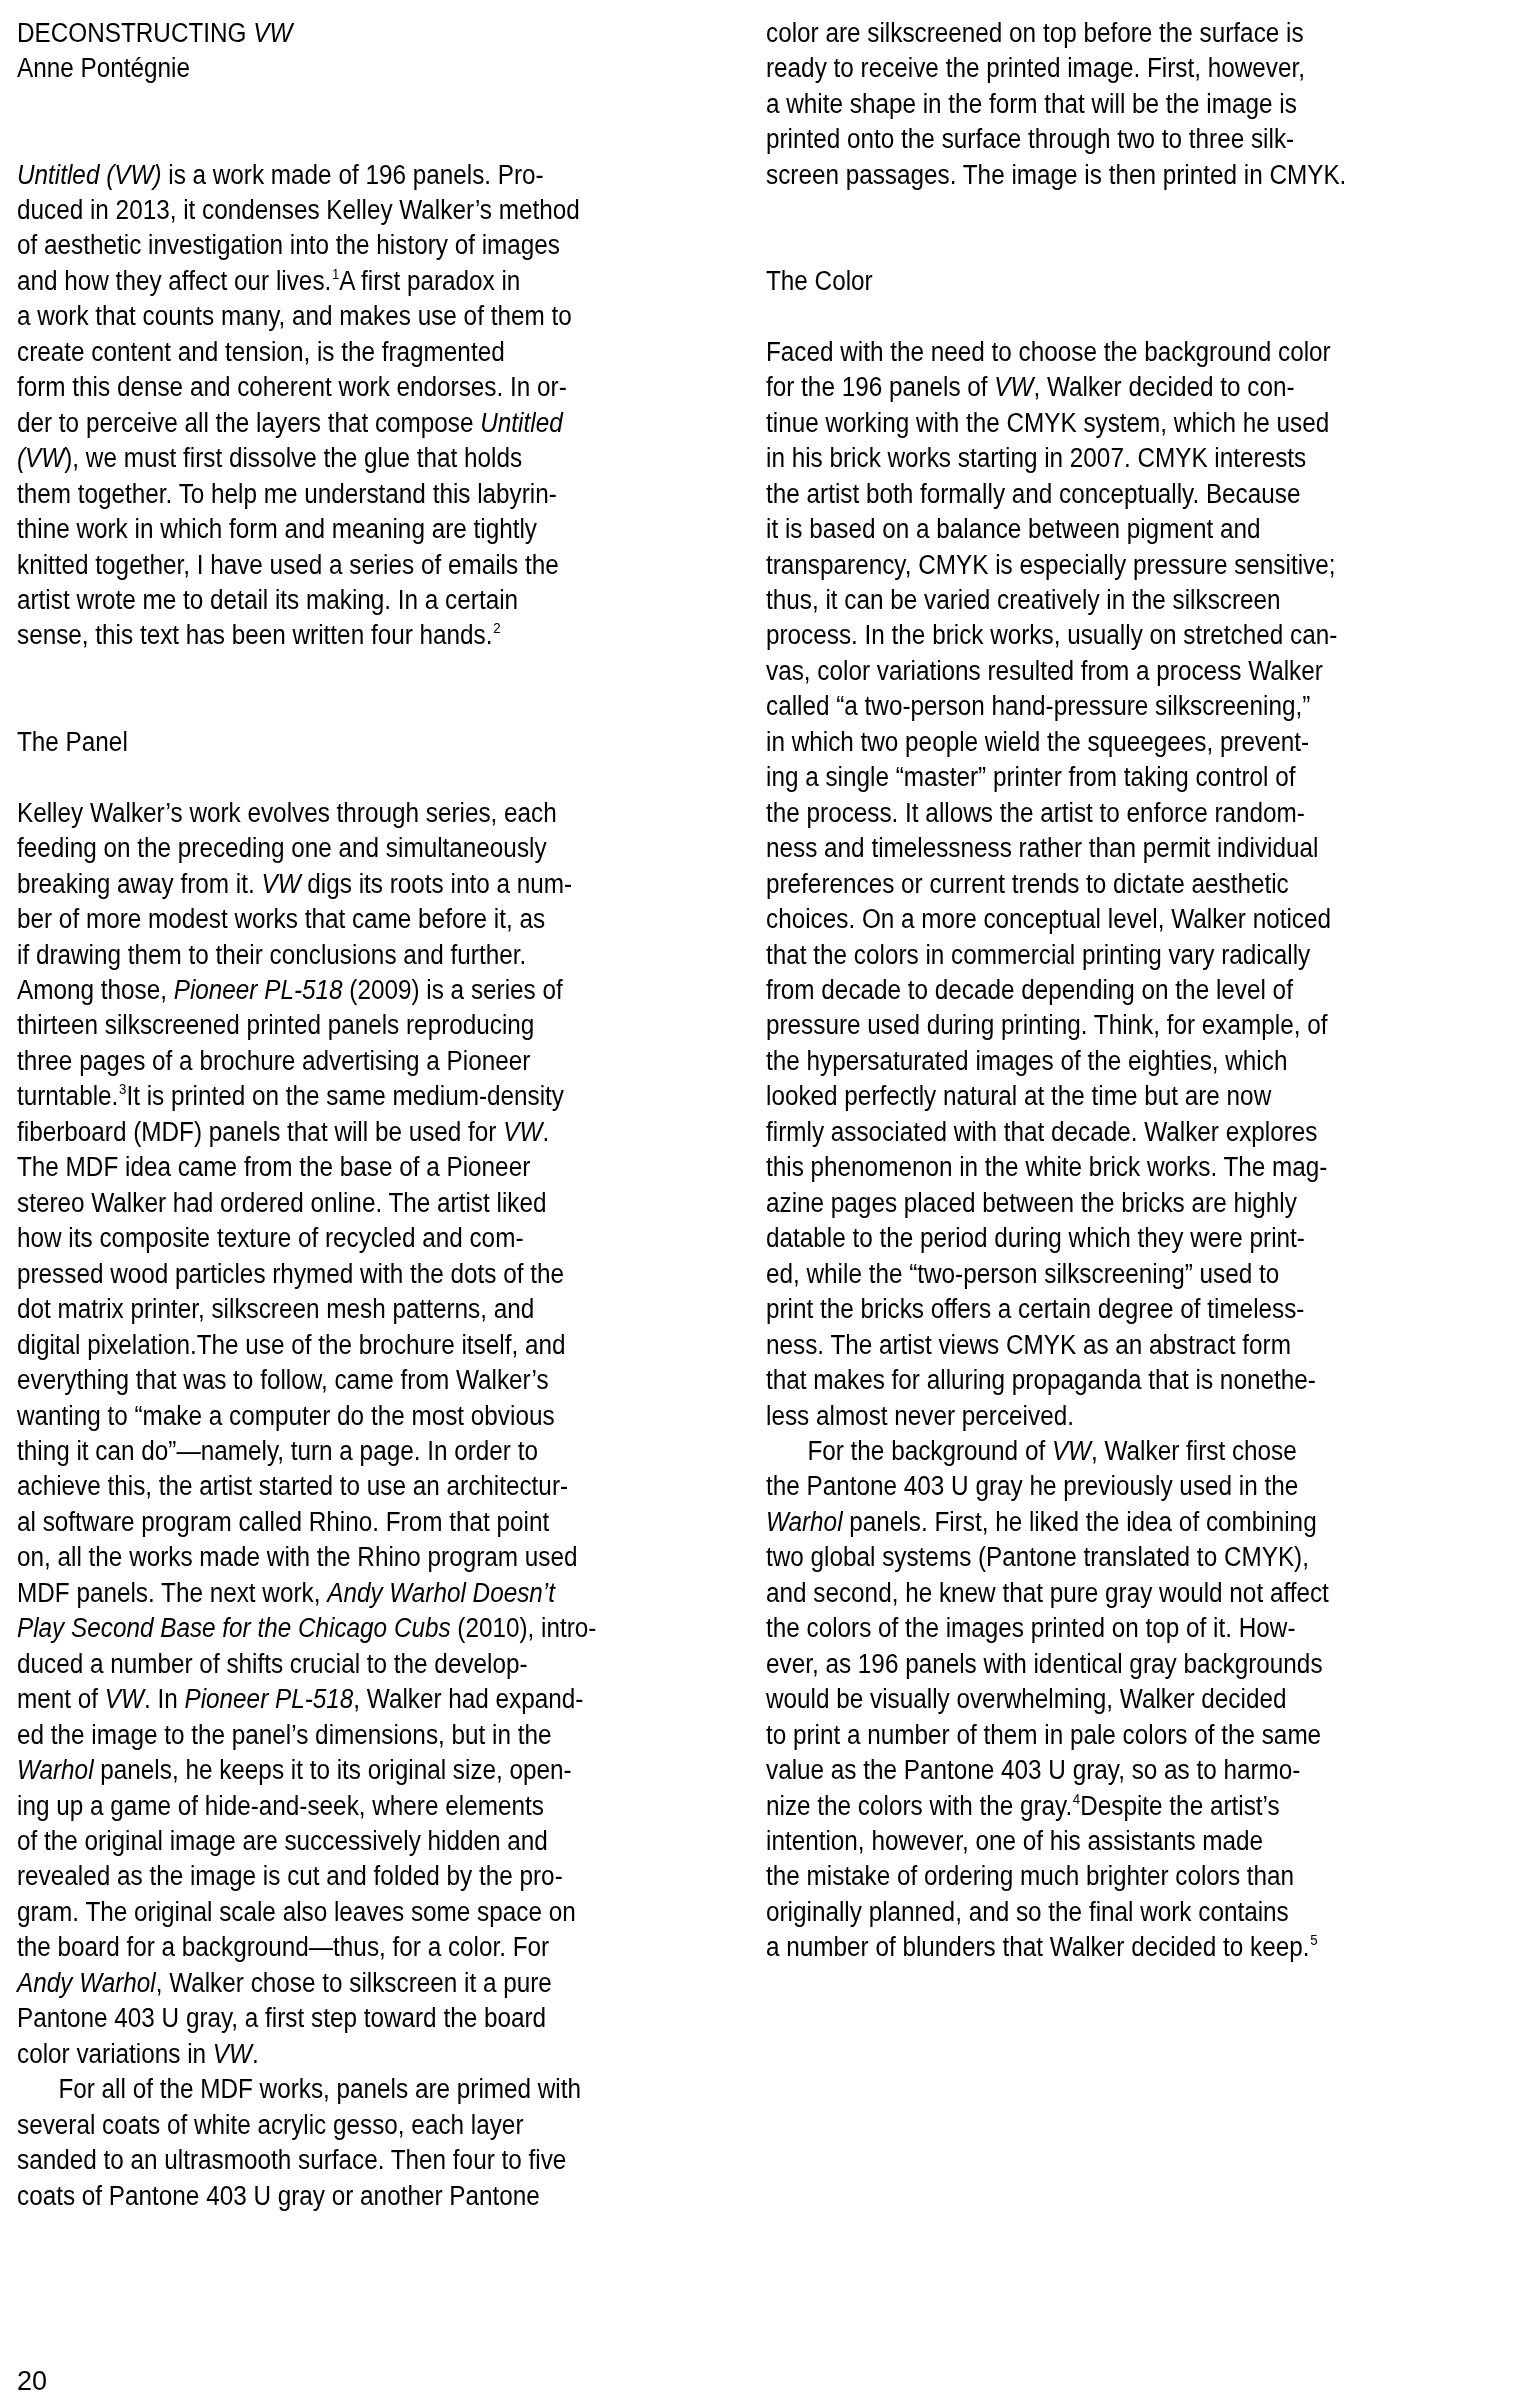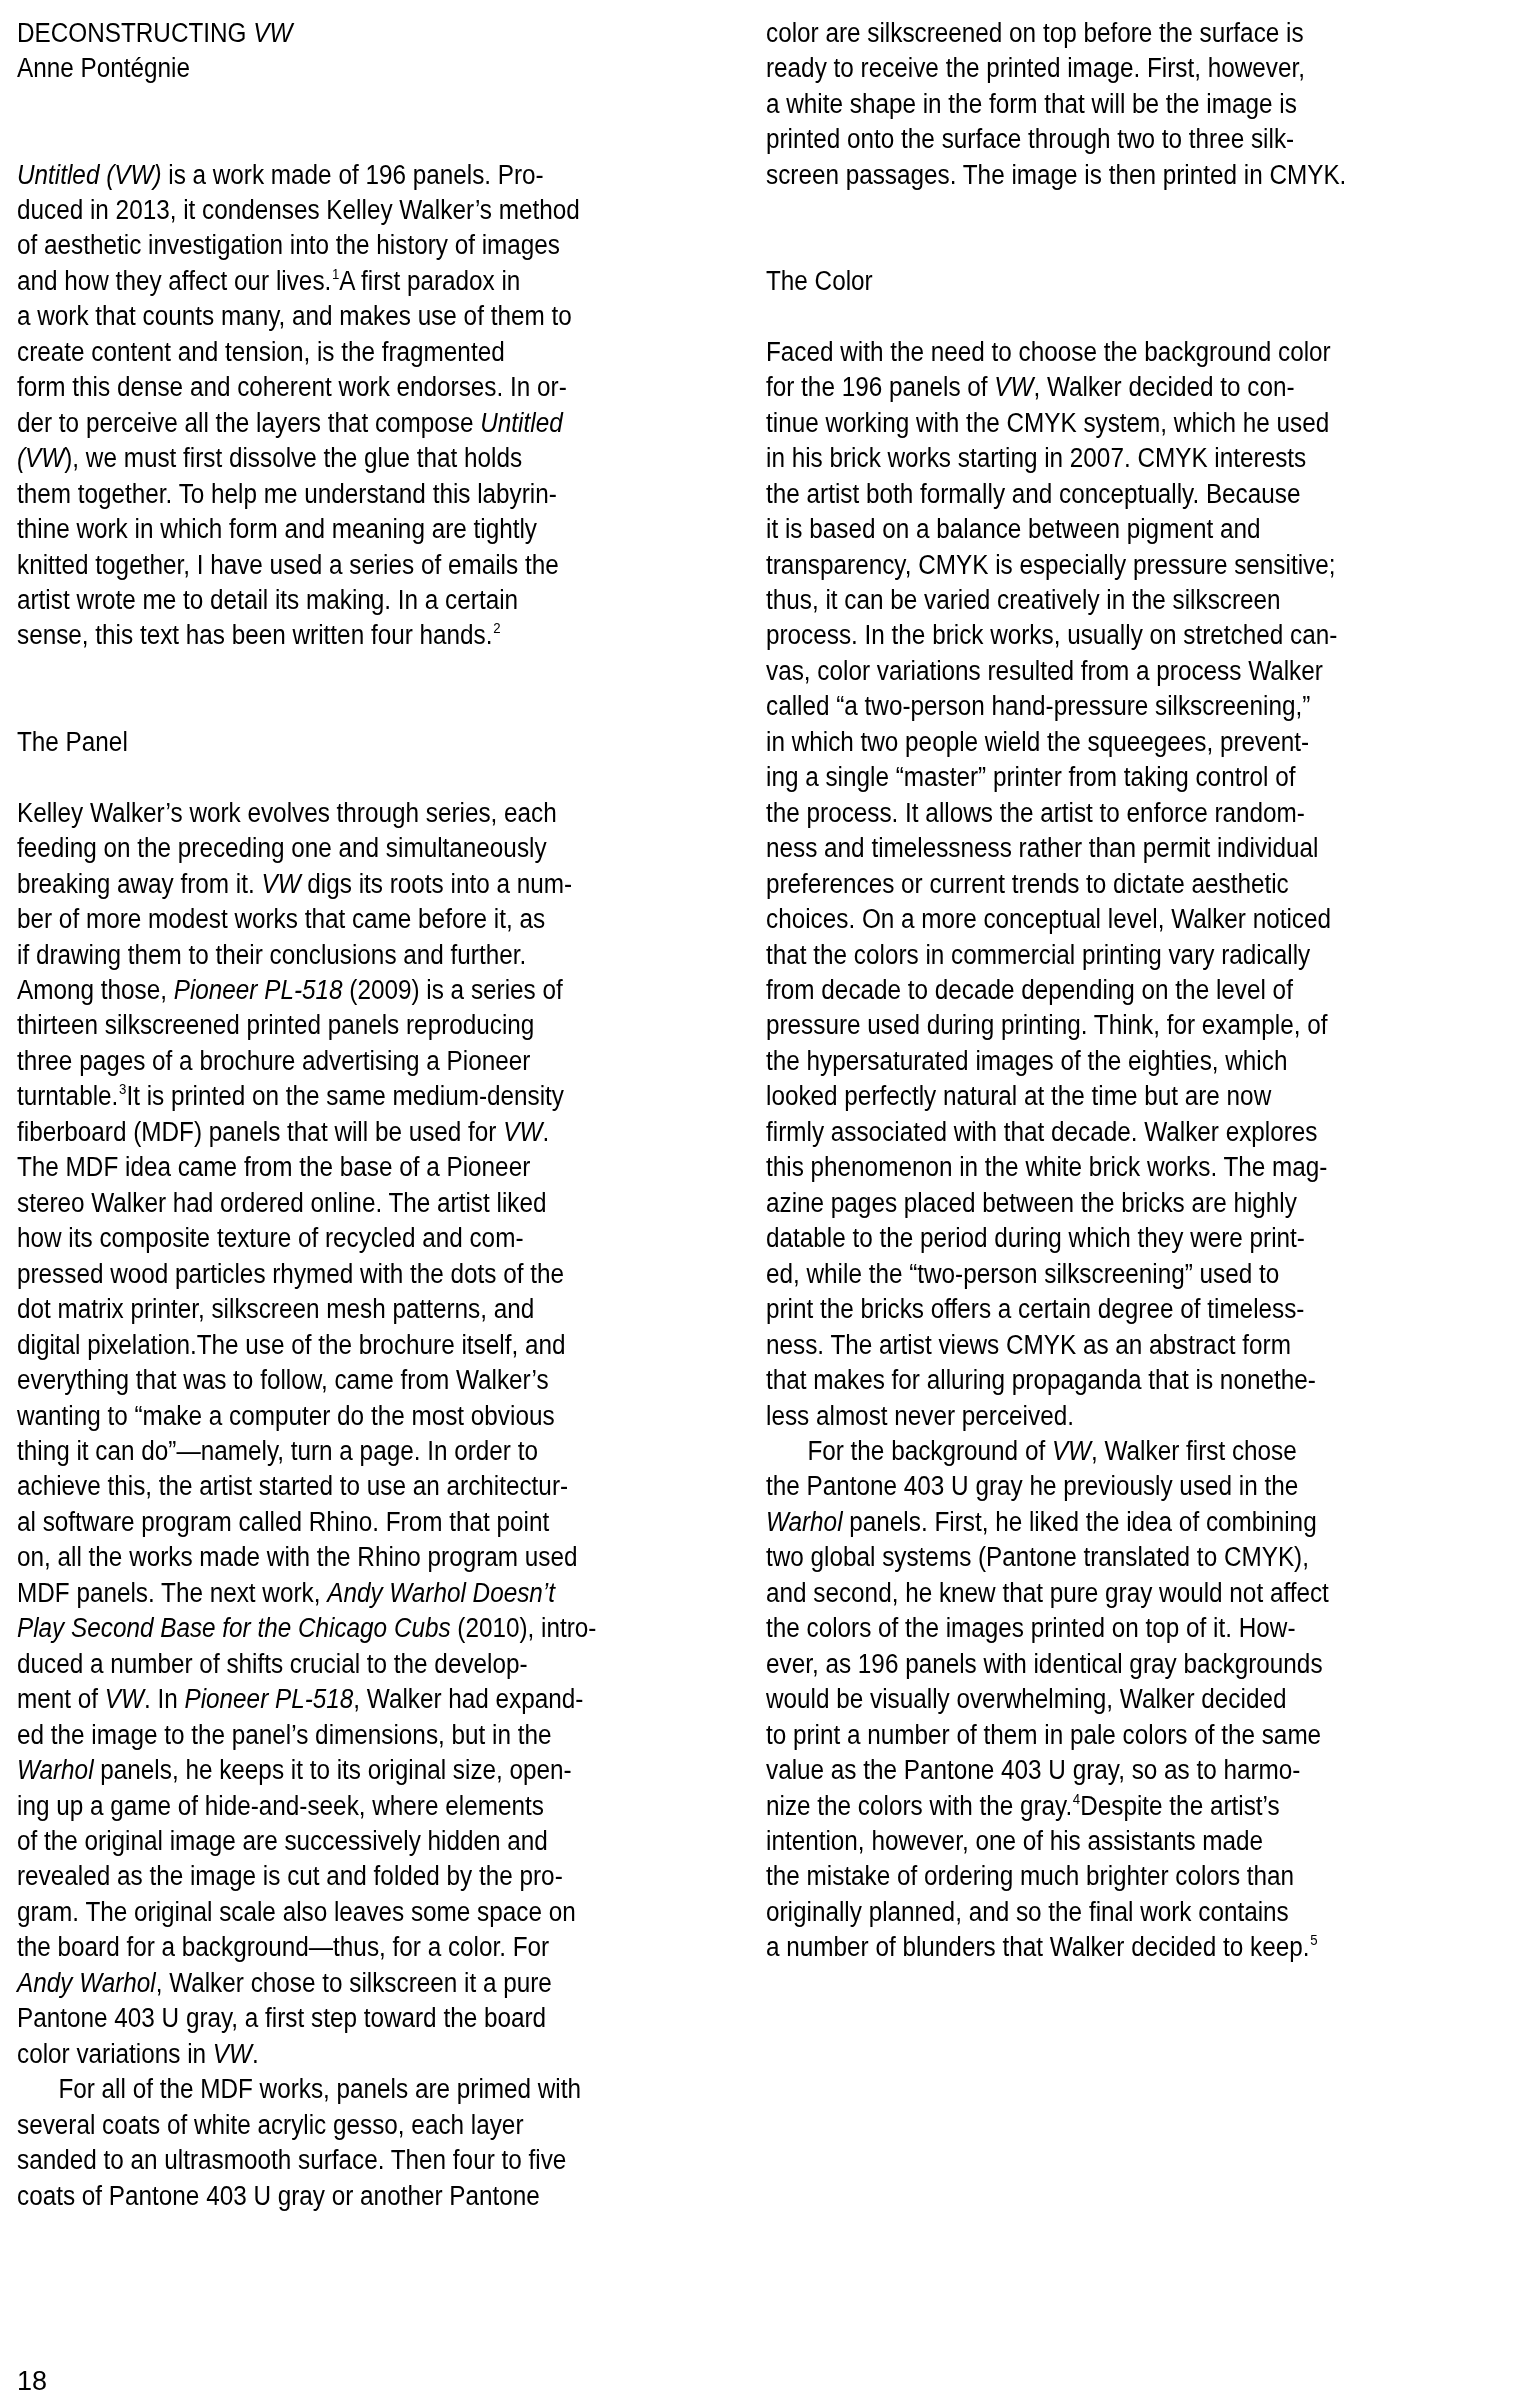--- a/index.html
+++ b/index.html
@@ -125,15 +125,15 @@
       <div class="line" style="top: 1646px; transform: scaleX(0.9);"><span>ever, as 196 panels with identical gray backgrounds</span></div>
       <div class="line" style="top: 1681px; transform: scaleX(0.9);"><span>would be visually overwhelming, Walker decided</span></div>
       <div class="line" style="top: 1717px; transform: scaleX(0.9);"><span>to print a number of them in pale colors of the same</span></div>
       <div class="line" style="top: 1752px; transform: scaleX(0.9);"><span>value as the Pantone 403 U gray, so as to harmo-</span></div>
       <div class="line" style="top: 1788px; transform: scaleX(0.9);"><span>nize the colors with the gray.</span><sup class="fn">4</sup><span>Despite the artist’s</span></div>
       <div class="line" style="top: 1823px; transform: scaleX(0.9);"><span>intention, however, one of his assistants made</span></div>
       <div class="line" style="top: 1858px; transform: scaleX(0.9);"><span>the mistake of ordering much brighter colors than</span></div>
       <div class="line" style="top: 1894px; transform: scaleX(0.9);"><span>originally planned, and so the final work contains</span></div>
       <div class="line" style="top: 1929px; transform: scaleX(0.9);"><span>a number of blunders that Walker decided to keep.</span><sup class="fn">5</sup></div>
     </div>
-  <div id="page-number">18</div>
+  <div id="page-number">20</div>
 </div>
 
 
 </body></html>

